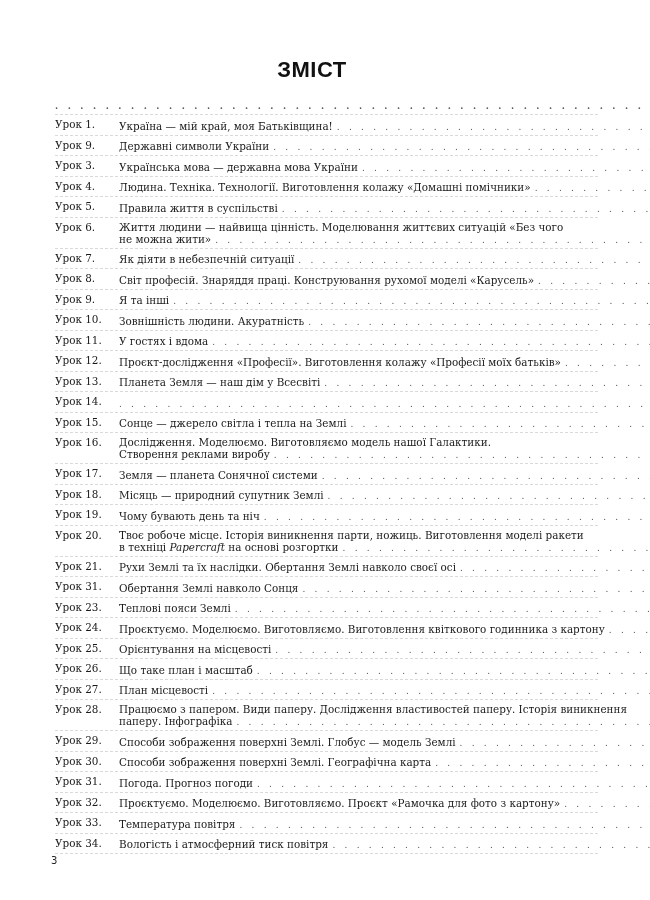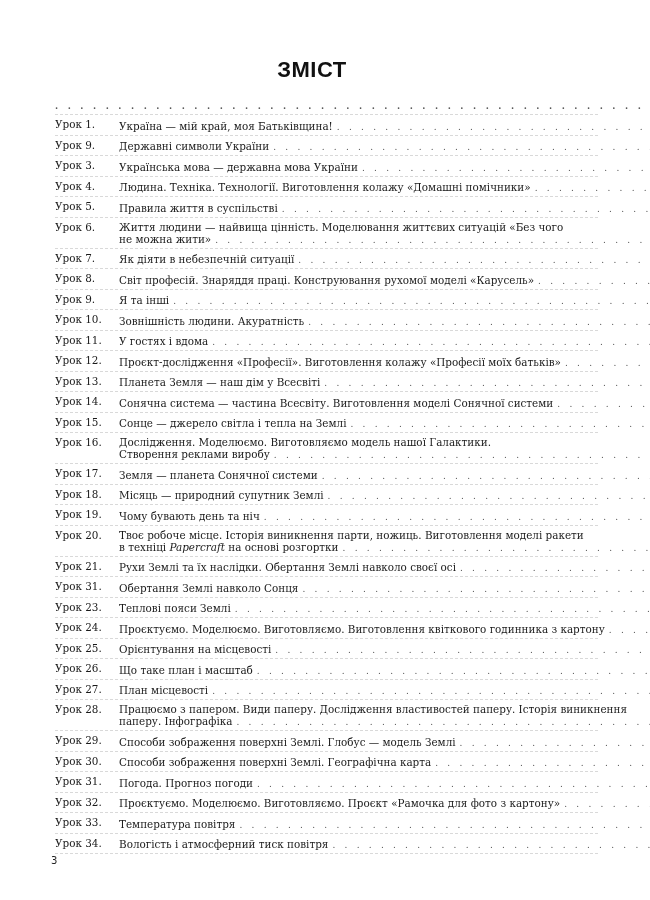--- a/index.html
+++ b/index.html
@@ -166,21 +166,20 @@
           <div class="line">
             <span class="txt">Планета Земля — наш дім у Всесвіті</span>
             <span class="dots">. . . . . . . . . . . . . . . . . . . . . . . . . . . . . . . . . . . . . . . . . . . . . . . . . . . . . . . . . . . . . . . . . . . . . . . . . . . . . . . . .</span>
           </div>
         </div>
       </div>
       <div class="row">
         <div class="lesson">Урок 14.</div>
         <div class="body">
           <div class="line">
-            <span class="txt">Сонячна система — частина Всесвіту. Виготовлення моделі Сонячної системи</span>
             <span class="dots">. . . . . . . . . . . . . . . . . . . . . . . . . . . . . . . . . . . . . . . . . . . . . . . . . . . . . . . . . . . . . . . . . . . . . . . . . . . . . . . . .</span>
           </div>
         </div>
       </div>
       <div class="row">
         <div class="lesson">Урок 15.</div>
         <div class="body">
           <div class="line">
             <span class="txt">Сонце — джерело світла і тепла на Землі</span>
             <span class="dots">. . . . . . . . . . . . . . . . . . . . . . . . . . . . . . . . . . . . . . . . . . . . . . . . . . . . . . . . . . . . . . . . . . . . . . . . . . . . . . . . .</span>

